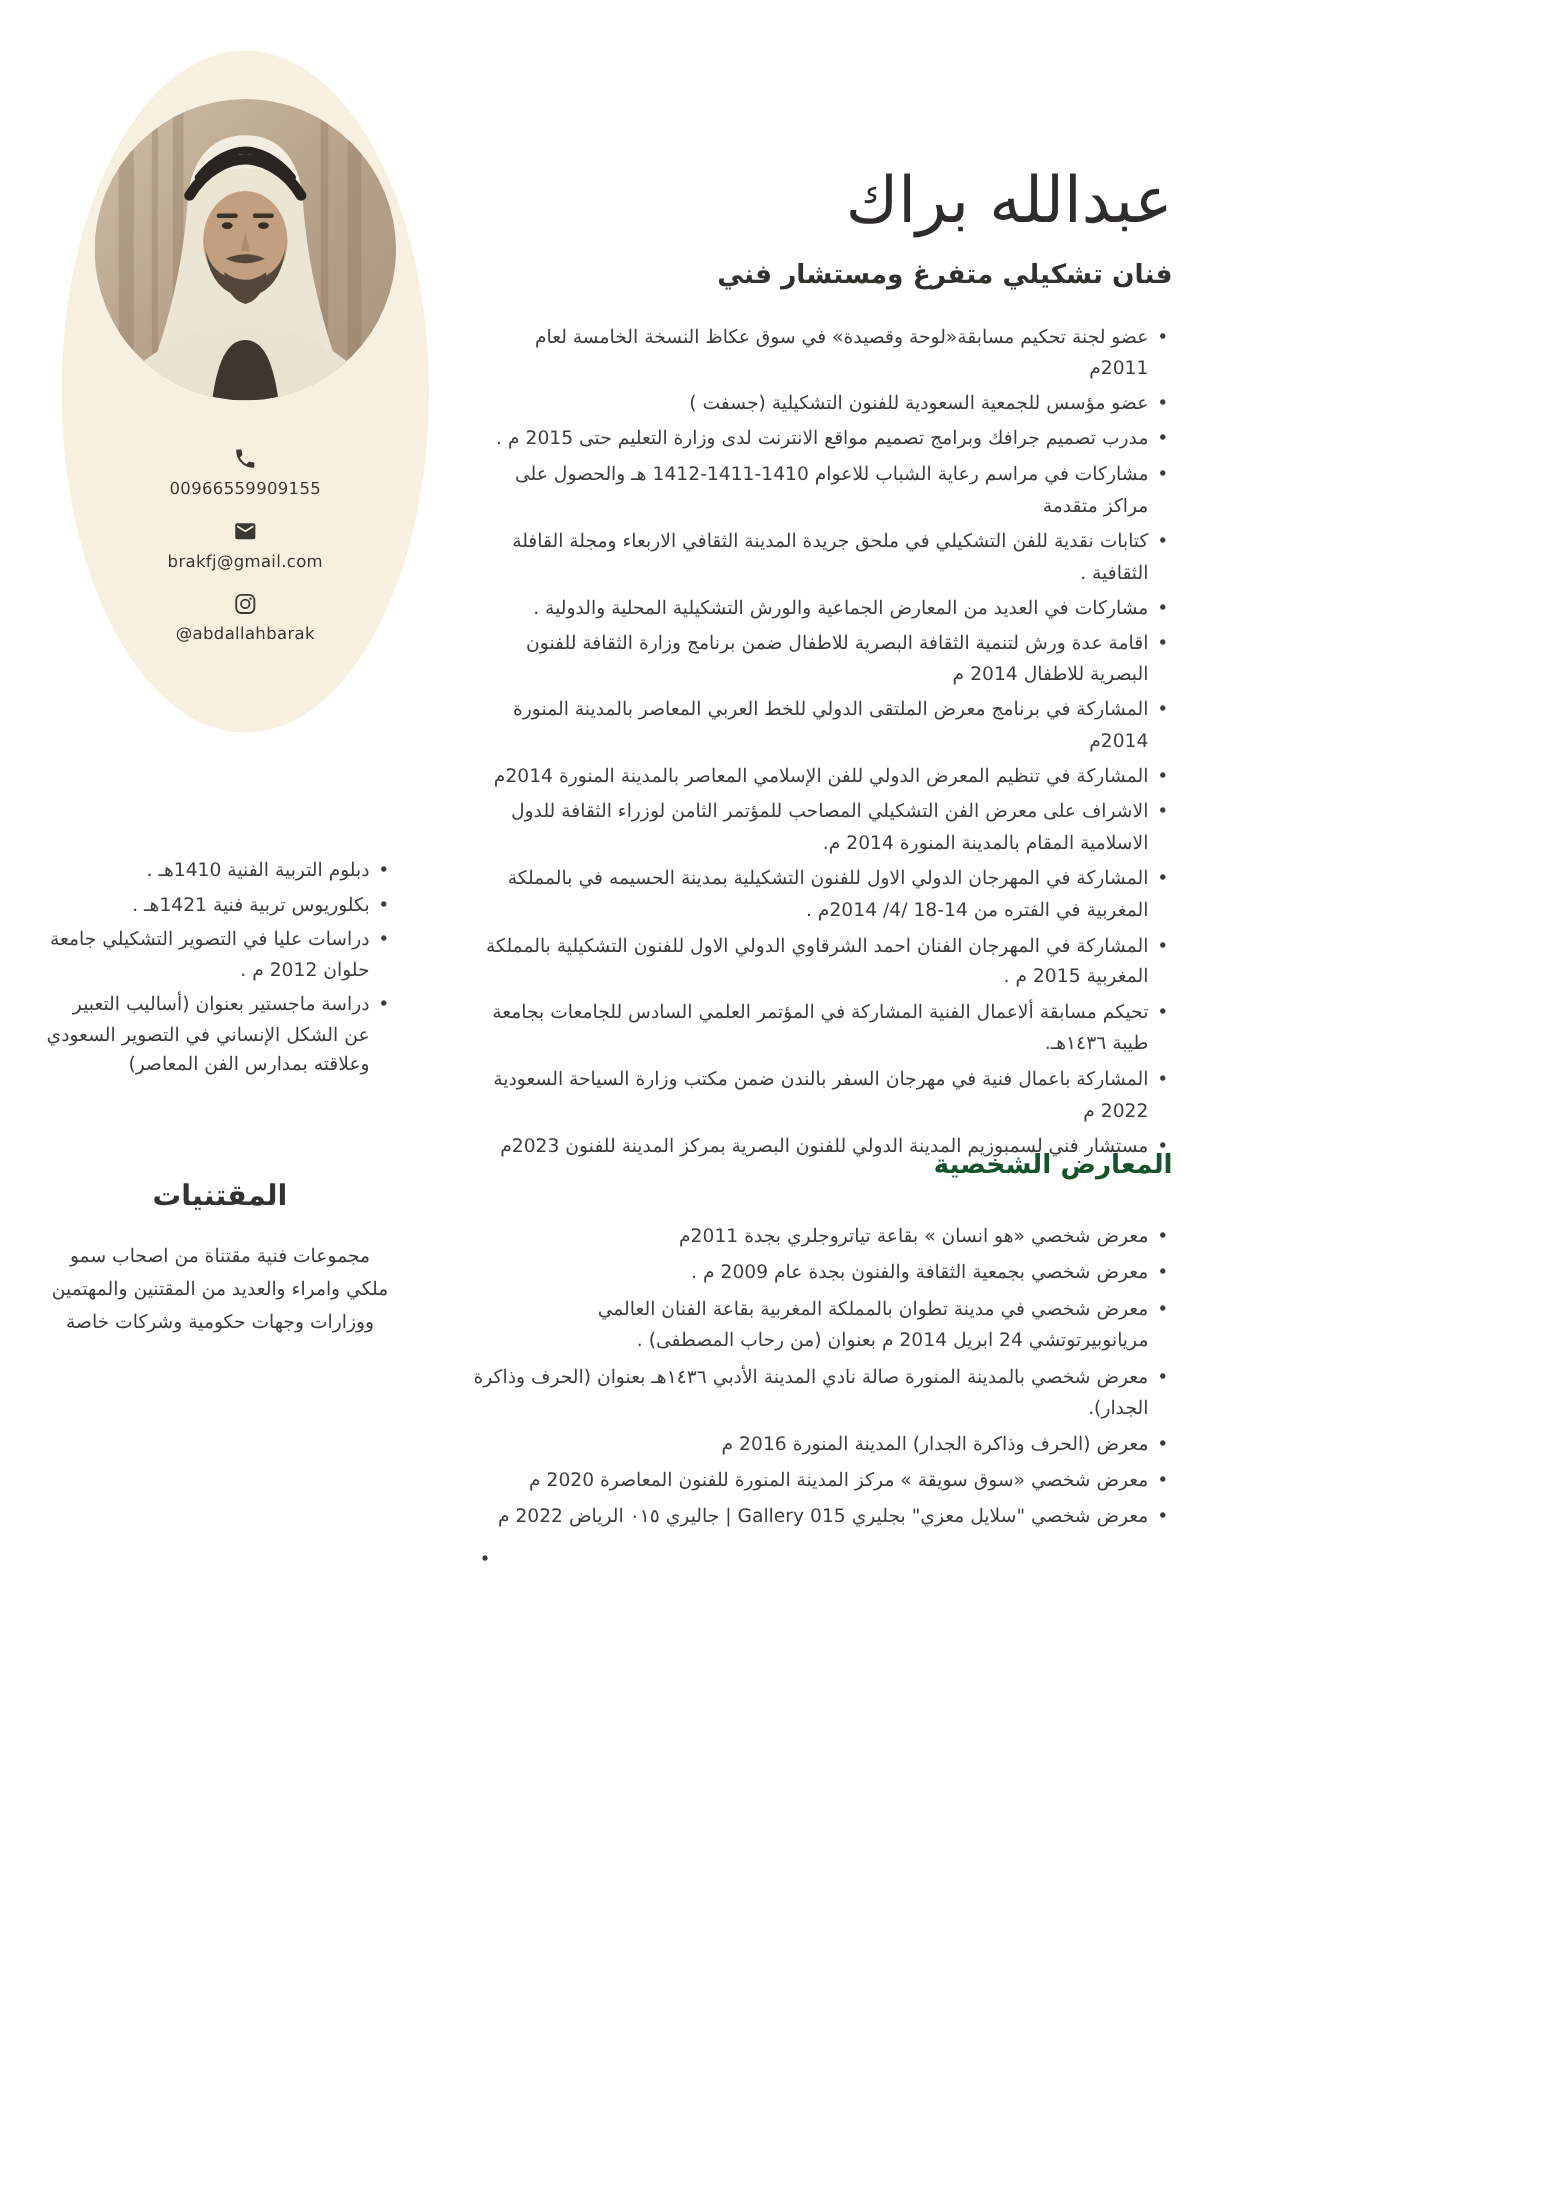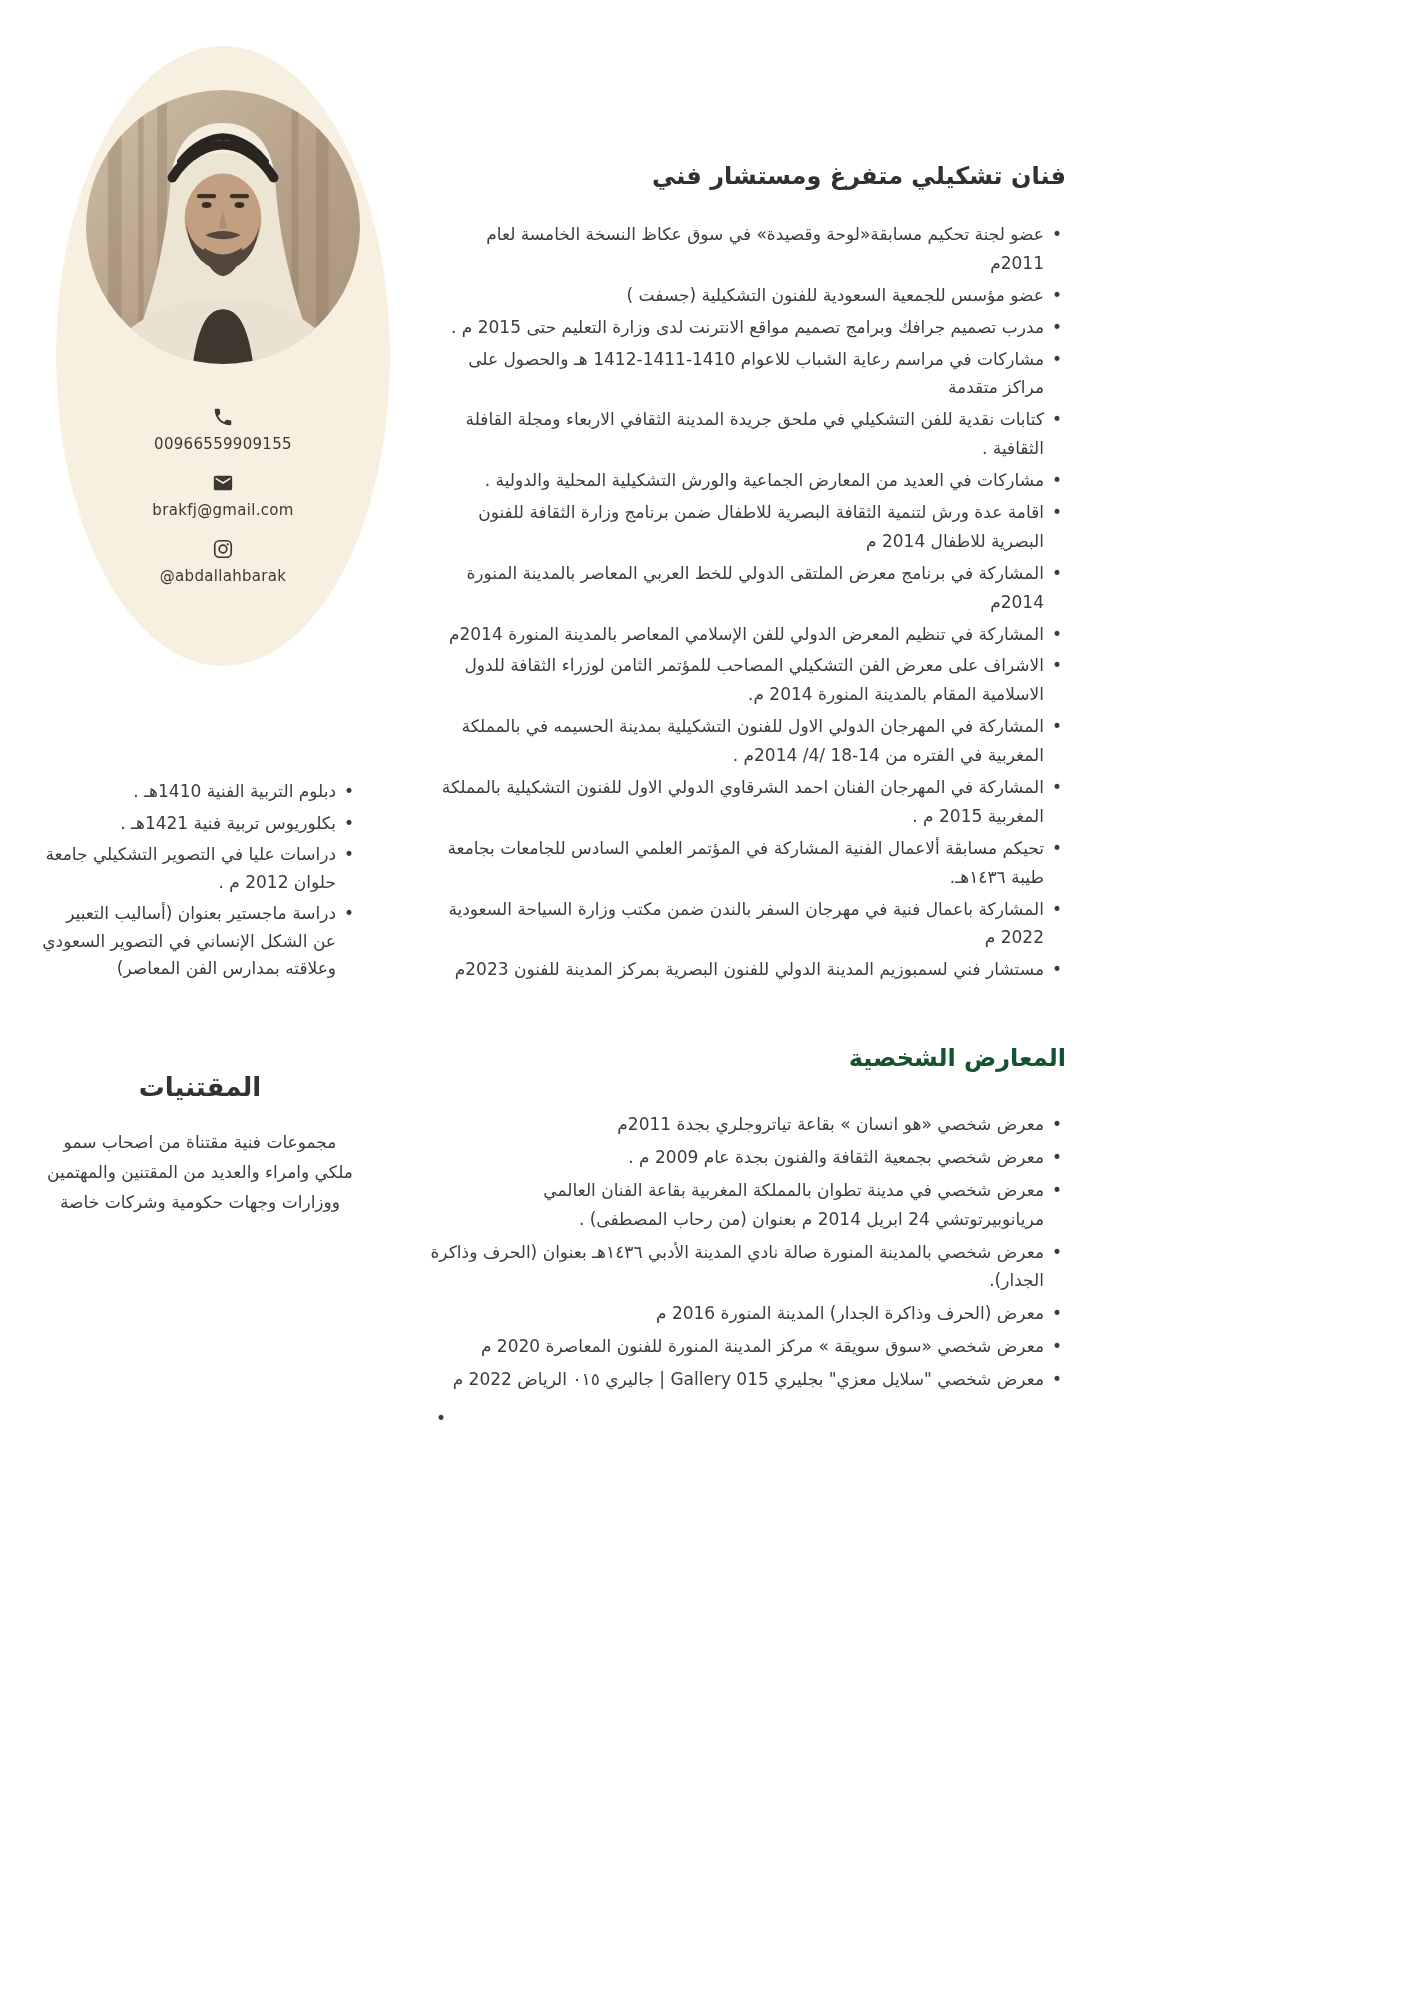--- a/index.html
+++ b/index.html
@@ -149,20 +149,21 @@
         <li class="bullet-item">دراسة ماجستير بعنوان (أساليب التعبير عن الشكل الإنساني في التصوير السعودي وعلاقته بمدارس الفن المعاصر)</li>
       </ul>
 
     <div class="collections">
       <h2>المقتنيات</h2>
       <p>مجموعات فنية مقتناة من اصحاب سمو ملكي وامراء والعديد من المقتنين والمهتمين  ووزارات وجهات حكومية وشركات خاصة</p>
     </div>
   </div>
 
   <div class="main-top">
+    <h1>عبدالله براك</h1>
     <div class="subtitle">فنان تشكيلي متفرغ ومستشار فني</div>
 
     <ul class="bullet-list exp">
 
         <li class="bullet-item">عضو لجنة تحكيم مسابقة«لوحة وقصيدة»  في سوق عكاظ النسخة الخامسة لعام 2011م</li>
 
         <li class="bullet-item">عضو مؤسس للجمعية السعودية للفنون التشكيلية (جسفت )</li>
 
         <li class="bullet-item">مدرب  تصميم جرافك وبرامج تصميم مواقع الانترنت لدى وزارة التعليم حتى 2015 م  .</li>
 

